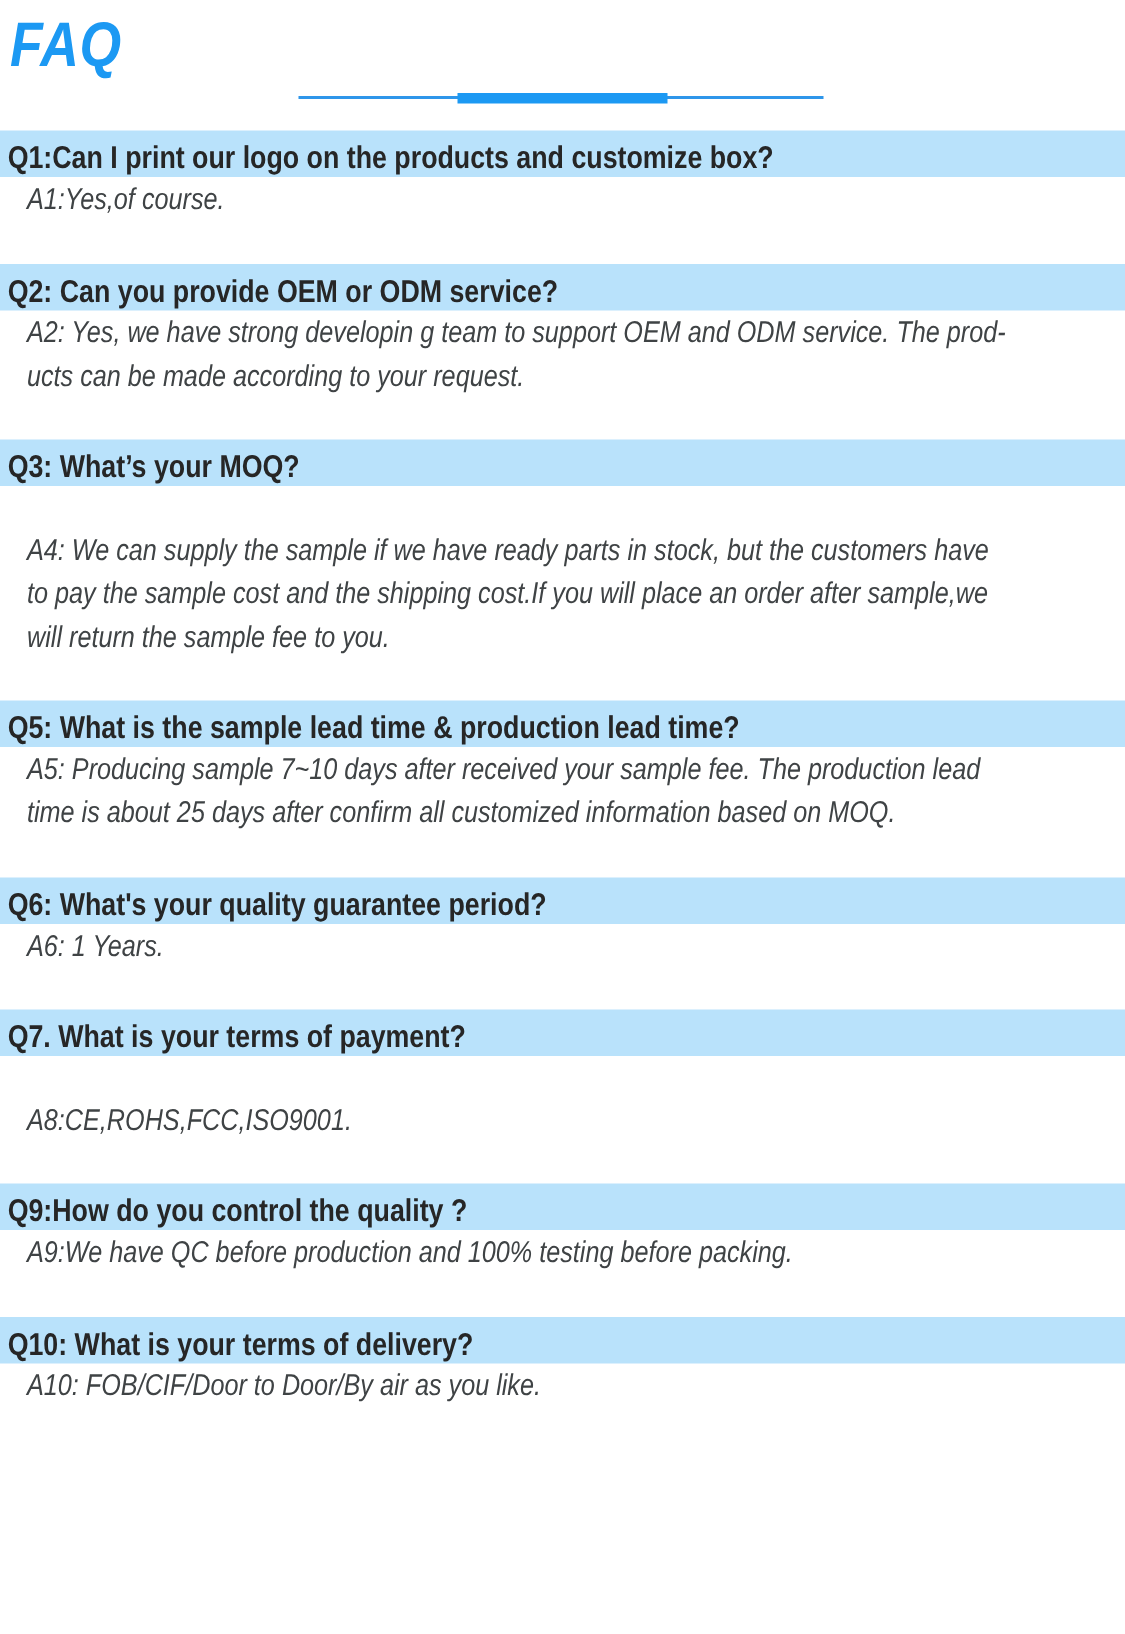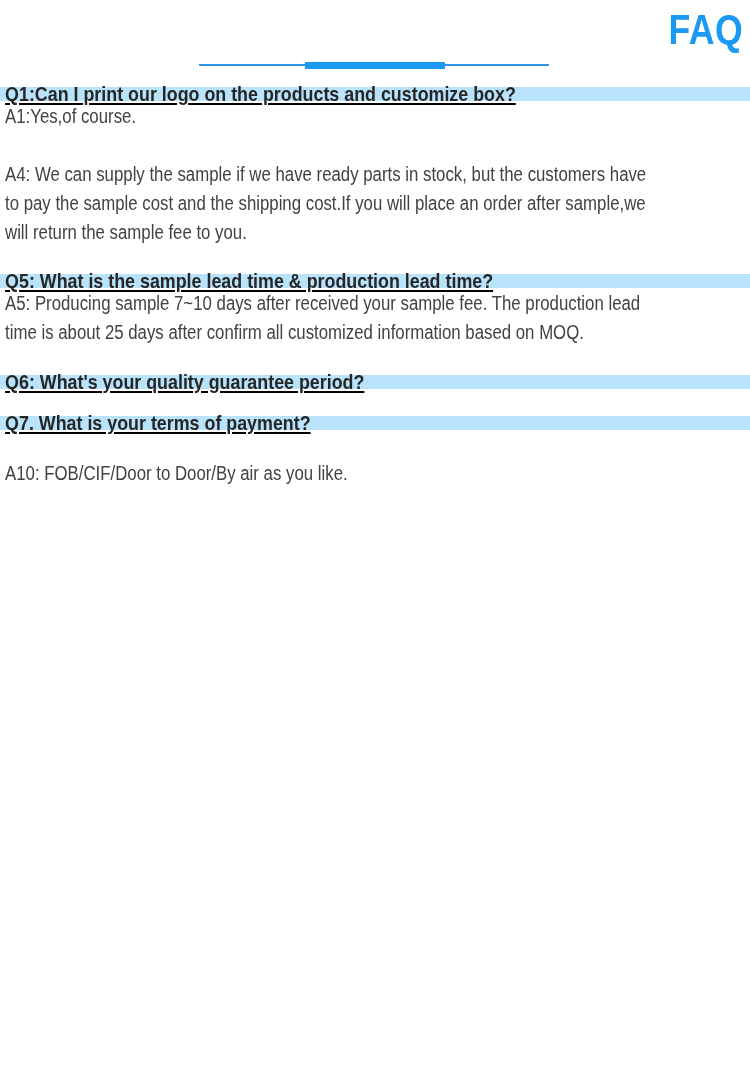--- a/index.html
+++ b/index.html
@@ -15,21 +15,22 @@
     width: 750px;
     background: var(--page-bg);
     font-family: "Liberation Sans", "DejaVu Sans", sans-serif;
   }
   body {
     height: 1089px;
     overflow: hidden;
     position: relative;
   }
   .header {
-    text-align: right;
+    text-align: left;
+    font-style: italic;
   }
   .page-title {
     display: inline-block;
     font-size: 42px;
     line-height: 60px;
     font-weight: bold;
     color: var(--accent);
     transform: scaleX(0.85);
     transform-origin: 50% 50%;
     letter-spacing: 0.5px;
@@ -60,41 +61,41 @@
     margin-top: 18px;
   }
   .faq-item {
     margin-bottom: 27.5px;
   }
   .faq-item:last-child {
     margin-bottom: 0;
   }
   .q-bar {
     width: 750px;
-    height: 14px;
+    height: 31px;
     background: var(--bar-bg);
     display: flex;
-    align-items: center;
+    align-items: flex-end;
     overflow: visible;
-    text-decoration: underline;
   }
   .q-text {
     display: inline-block;
     padding-left: 6px;
     font-size: 21px;
     font-weight: bold;
     color: var(--question-color);
     white-space: nowrap;
     transform: scaleX(0.85);
     transform-origin: 0 50%;
     letter-spacing: 0;
   }
   .answer {
-    padding-left: 5px;
+    padding-left: 18px;
     padding-top: 1px;
+    font-style: italic;
   }
   .answer-line {
     font-size: 20px;
     line-height: 29px;
     color: var(--answer-color);
     white-space: nowrap;
     transform: scaleX(0.84);
     transform-origin: 0 50%;
   }
 </style>
@@ -112,22 +113,34 @@
 <div class="faq-list">
   <section class="faq-item">
     <div class="q-bar">
       <span class="q-text">Q1:Can I print our logo on the products and customize box?</span>
     </div>
     <div class="answer">
         <div class="answer-line">A1:Yes,of course.</div>
       </div>
   </section>
 
+  <section class="faq-item">
+    <div class="q-bar">
+      <span class="q-text">Q2: Can you provide OEM or ODM service?</span>
+    </div>
+    <div class="answer">
+        <div class="answer-line">A2: Yes, we have strong developin g team to support OEM and ODM service. The prod-</div>
+        <div class="answer-line">ucts can be made according to your request.</div>
+      </div>
+  </section>
 
   <section class="faq-item">
+    <div class="q-bar">
+      <span class="q-text">Q3: What’s your MOQ?</span>
+    </div>
   </section>
 
   <section class="faq-item">
     <div class="answer">
         <div class="answer-line">A4: We can supply the sample if we have ready parts in stock, but the customers have</div>
         <div class="answer-line">to pay the sample cost and the shipping cost.If you will place an order after sample,we</div>
         <div class="answer-line">will return the sample fee to you.</div>
       </div>
   </section>
 
@@ -138,30 +151,47 @@
     <div class="answer">
         <div class="answer-line">A5: Producing sample 7~10 days after received your sample fee. The production lead</div>
         <div class="answer-line">time is about 25 days after confirm all customized information based on MOQ.</div>
       </div>
   </section>
 
   <section class="faq-item">
     <div class="q-bar">
       <span class="q-text">Q6: What's your quality guarantee period?</span>
     </div>
+    <div class="answer">
+        <div class="answer-line">A6: 1 Years.</div>
+      </div>
   </section>
 
   <section class="faq-item">
     <div class="q-bar">
       <span class="q-text">Q7. What is your terms of payment?</span>
     </div>
   </section>
 
   <section class="faq-item">
+    <div class="answer">
+        <div class="answer-line">A8:CE,ROHS,FCC,ISO9001.</div>
+      </div>
   </section>
 
+  <section class="faq-item">
+    <div class="q-bar">
+      <span class="q-text">Q9:How do you control the quality ?</span>
+    </div>
+    <div class="answer">
+        <div class="answer-line">A9:We have QC before production and 100% testing before packing.</div>
+      </div>
+  </section>
 
   <section class="faq-item">
+    <div class="q-bar">
+      <span class="q-text">Q10: What is your terms of delivery?</span>
+    </div>
     <div class="answer">
         <div class="answer-line">A10: FOB/CIF/Door to Door/By air as you like.</div>
       </div>
   </section>
 </div>
 
 </body></html>

